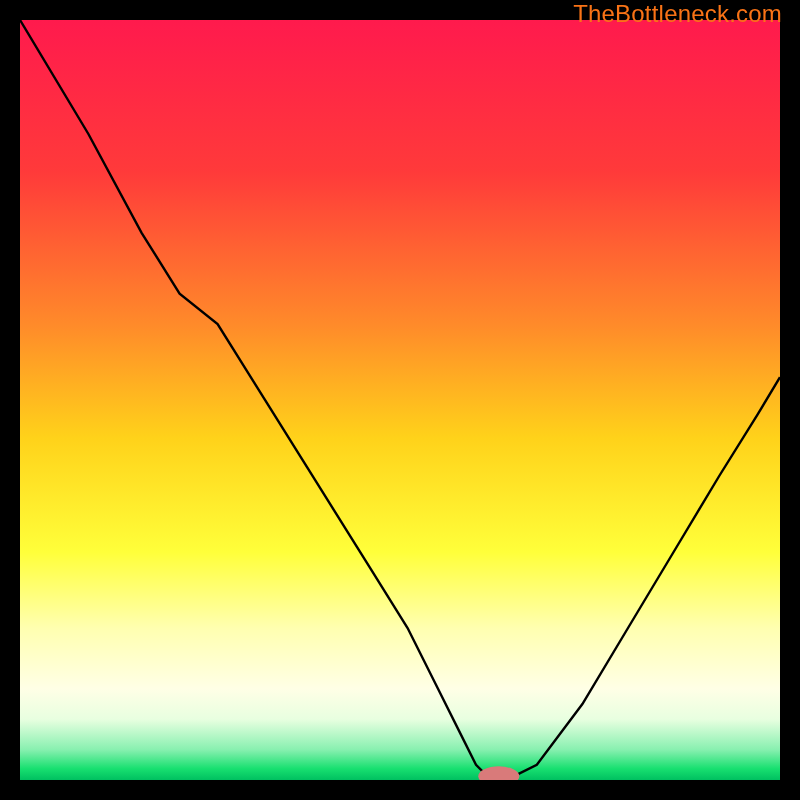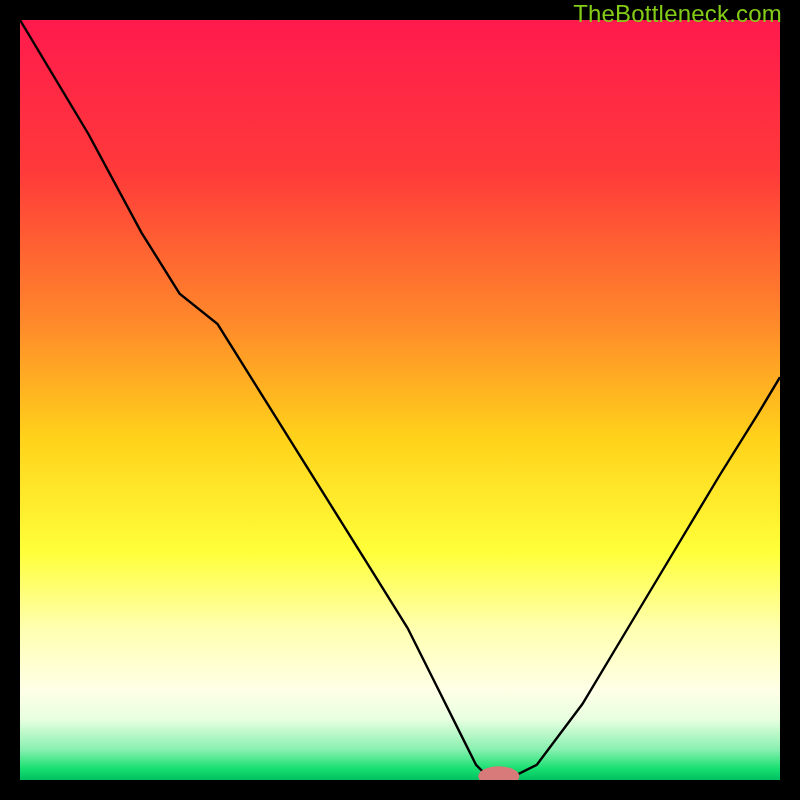--- a/index.html
+++ b/index.html
@@ -23,21 +23,21 @@
     top: 20px;
     width: 760px;
     height: 760px;
   }
   .watermark {
     position: absolute;
     top: 0px;
     right: 18px;
     font-size: 24px;
     font-weight: 500;
-    color: #84cc16;
+    color: #f97316;
     letter-spacing: 0.2px;
   }
   svg {
     display: block;
   }
 </style>
 </head>
 <body>
 
 <div class="frame">

